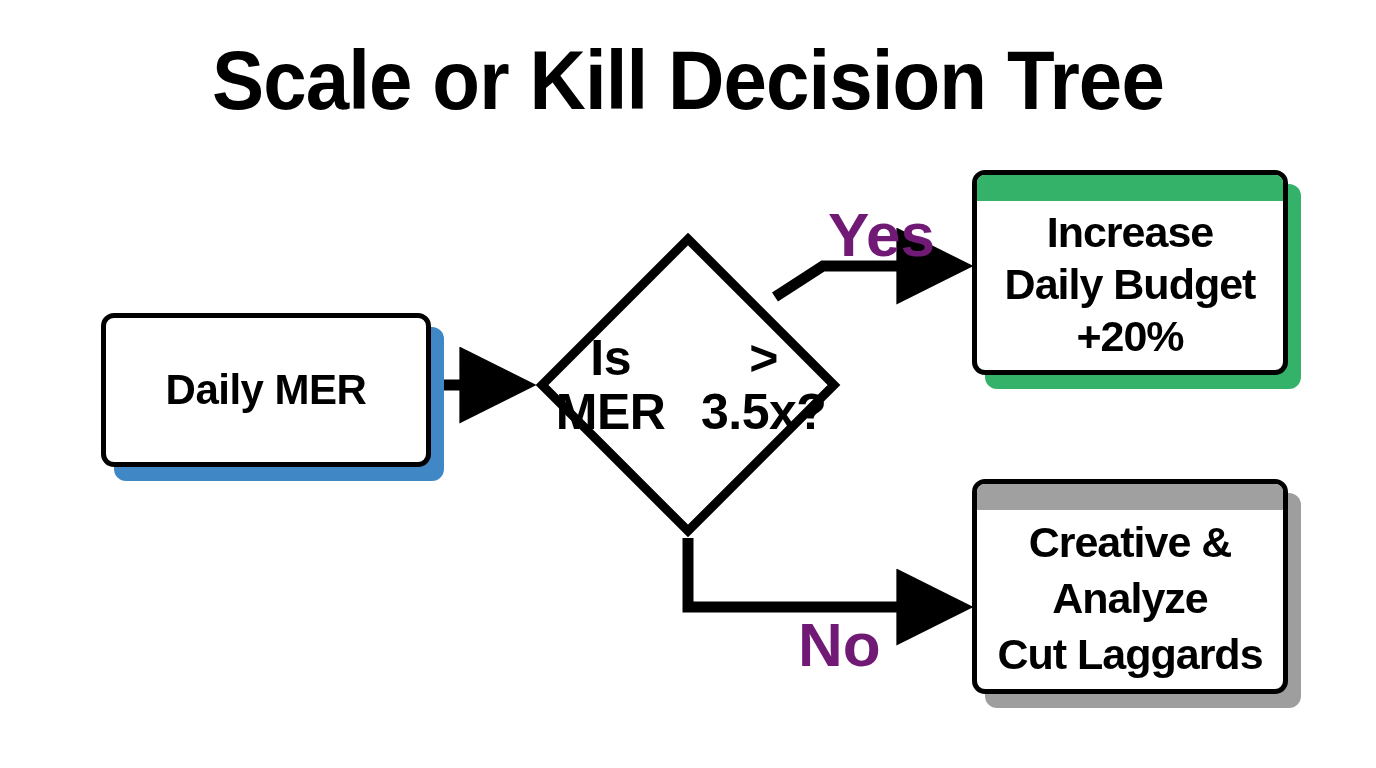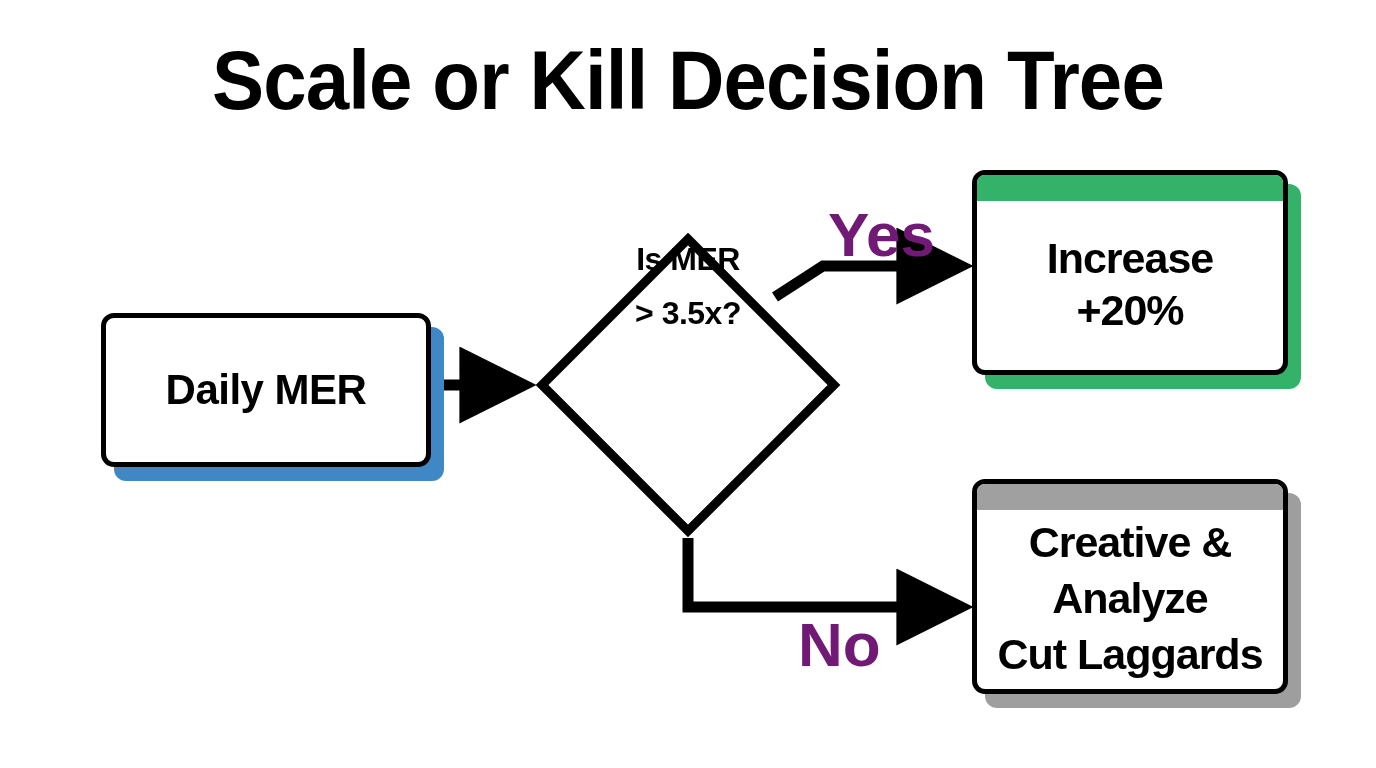--- a/index.html
+++ b/index.html
@@ -110,27 +110,27 @@
     width: 306px;
     height: 306px;
   }
   #decision .dtext {
     position: absolute;
     left: 0;
     top: 0;
     width: 306px;
     height: 306px;
     display: flex;
-    flex-direction: column;
+    flex-direction: row;
     align-items: center;
     justify-content: flex-start;
     text-align: center;
     font-family: "Liberation Sans Narrow", "Liberation Sans", sans-serif;
     font-weight: bold;
-    font-size: 32px;
+    font-size: 50px;
     line-height: 54px;
     letter-spacing: -0.5px;
     color: #000000;
     pointer-events: none;
   }
 
   
   .edge-label {
     position: absolute;
     font-family: "Liberation Sans Narrow", "Liberation Sans", sans-serif;
@@ -199,20 +199,21 @@
 
   <div class="edge-label" id="label-no">No</div>
 
   <div class="node" id="node-yes">
     <div class="shadow"></div>
     <div class="face">
       <div class="bar"></div>
       <div class="label">
         <div>
           <span>Increase</span>
+          <span>Daily Budget</span>
           <span>+20%</span>
         </div>
       </div>
     </div>
   </div>
 
   <div class="node" id="node-no">
     <div class="shadow"></div>
     <div class="face">
       <div class="bar"></div>

